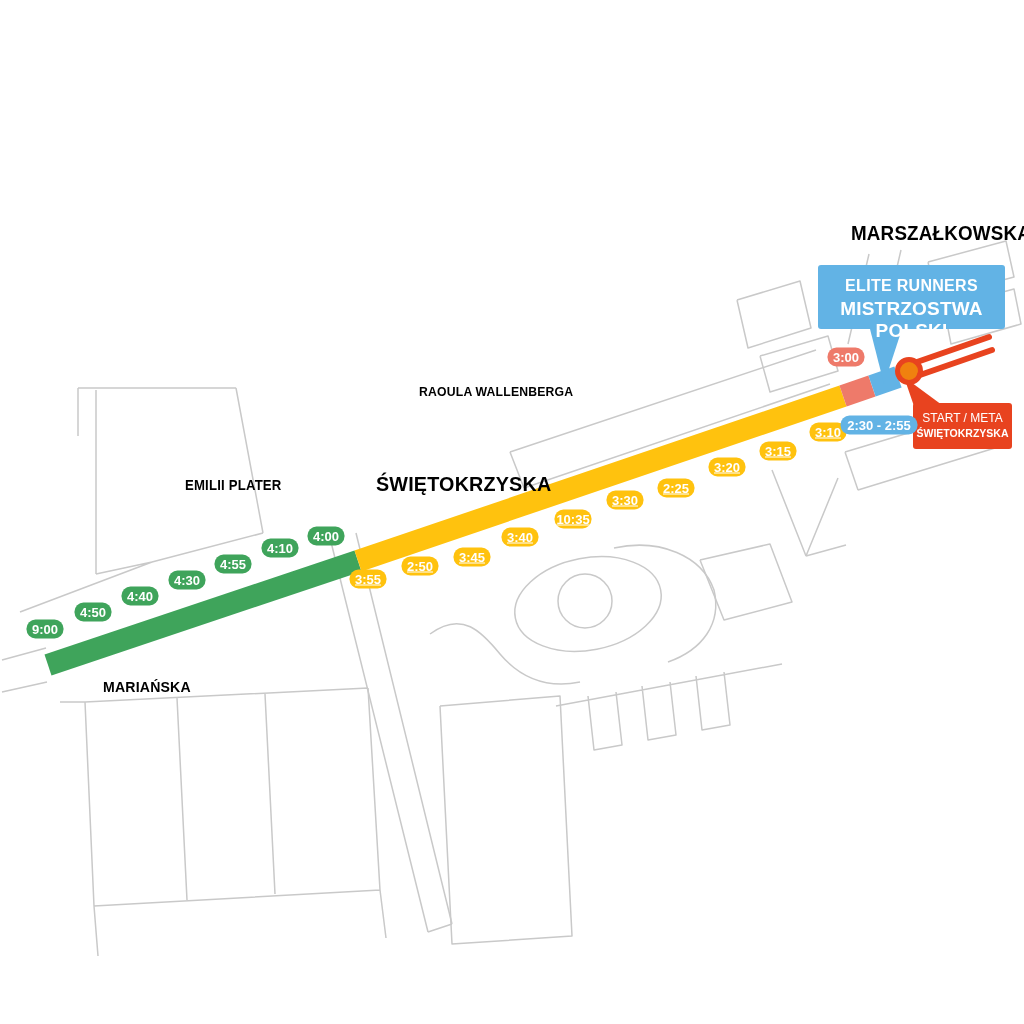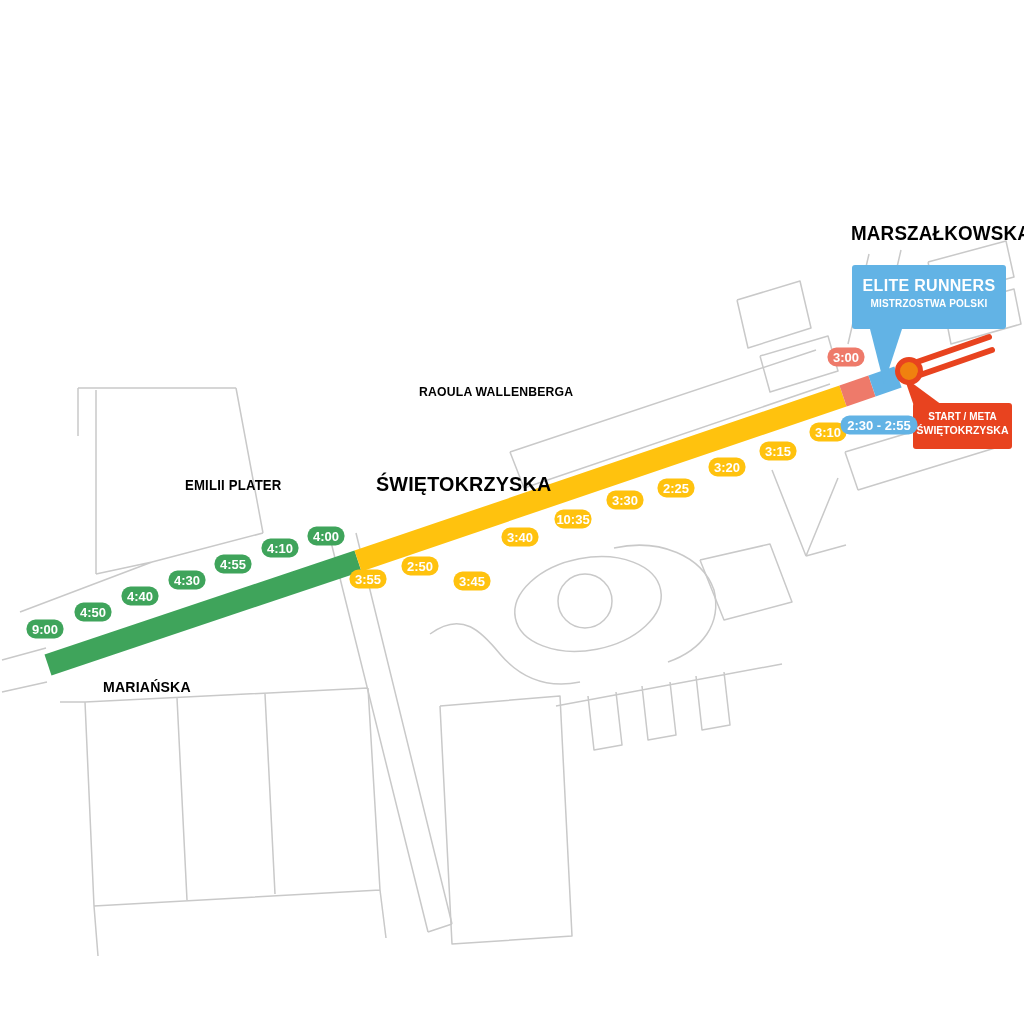--- a/index.html
+++ b/index.html
@@ -27,48 +27,48 @@
     width: 37px; height: 19px;
     border-radius: 9px;
     color: #fff;
     font-size: 13px;
     font-weight: 700;
     display: flex; align-items: center; justify-content: center;
     transform: translate(-50%, -50%);
     white-space: nowrap;
   }
   .badge.green  { background: var(--zone-green); }
-  .badge.yellow { background: var(--zone-yellow); }
+  .badge.yellow { background: var(--zone-yellow); text-decoration: underline; }
   .badge.red    { background: var(--zone-red); }
   .badge.blue   { background: var(--zone-blue); width: 77px; }
 
   .callout {
     position: absolute;
     color: #fff;
     text-align: center;
     border-radius: 3px;
   }
   .callout-elite {
-    left: 852px; top: 265px;
-    width: 154px; height: 64px;
+    left: 818px; top: 265px;
+    width: 187px; height: 64px;
     background: var(--zone-blue);
     padding-top: 12px;
     box-sizing: border-box;
   }
   .callout-elite .l1 { font-size: 16px; font-weight: 700; letter-spacing: 0.3px; }
-  .callout-elite .l2 { font-size: 10px; font-weight: 700; margin-top: 3px; letter-spacing: 0.2px; }
+  .callout-elite .l2 { font-size: 19px; font-weight: 700; margin-top: 3px; letter-spacing: 0.2px; }
 
   .callout-start {
     left: 913px; top: 403px;
     width: 99px; height: 46px;
     background: var(--accent-red);
     padding-top: 8px;
     box-sizing: border-box;
   }
-  .callout-start .l1 { font-size: 10px; font-weight: 700; }
+  .callout-start .l1 { font-size: 12px; font-weight: 400; }
   .callout-start .l2 { font-size: 10.5px; font-weight: 700; margin-top: 2px; }
 </style>
 </head>
 <body>
 
 <div class="stage">
 
   <svg width="1024" height="1024" viewBox="0 0 1024 1024">
 
     <g fill="none" stroke-width="1.5" stroke-linejoin="round" style="stroke: var(--map-line);">
@@ -126,21 +126,21 @@
   <div class="badge green" style="left:45px;  top:629px">9:00</div>
   <div class="badge green" style="left:93px;  top:612px">4:50</div>
   <div class="badge green" style="left:140px; top:596px">4:40</div>
   <div class="badge green" style="left:187px; top:580px">4:30</div>
   <div class="badge green" style="left:233px; top:564px">4:55</div>
   <div class="badge green" style="left:280px; top:548px">4:10</div>
   <div class="badge green" style="left:326px; top:536px">4:00</div>
 
   <div class="badge yellow" style="left:368px; top:579px">3:55</div>
   <div class="badge yellow" style="left:420px; top:566px">2:50</div>
-  <div class="badge yellow" style="left:472px; top:581px">3:45</div>
+  <div class="badge yellow" style="left:472px; top:557px">3:45</div>
   <div class="badge yellow" style="left:520px; top:537px">3:40</div>
   <div class="badge yellow" style="left:573px; top:519px">10:35</div>
   <div class="badge yellow" style="left:625px; top:500px">3:30</div>
   <div class="badge yellow" style="left:676px; top:488px">2:25</div>
   <div class="badge yellow" style="left:727px; top:467px">3:20</div>
   <div class="badge yellow" style="left:778px; top:451px">3:15</div>
   <div class="badge yellow" style="left:828px; top:432px">3:10</div>
 
   <div class="badge red" style="left:846px; top:357px">3:00</div>
 

